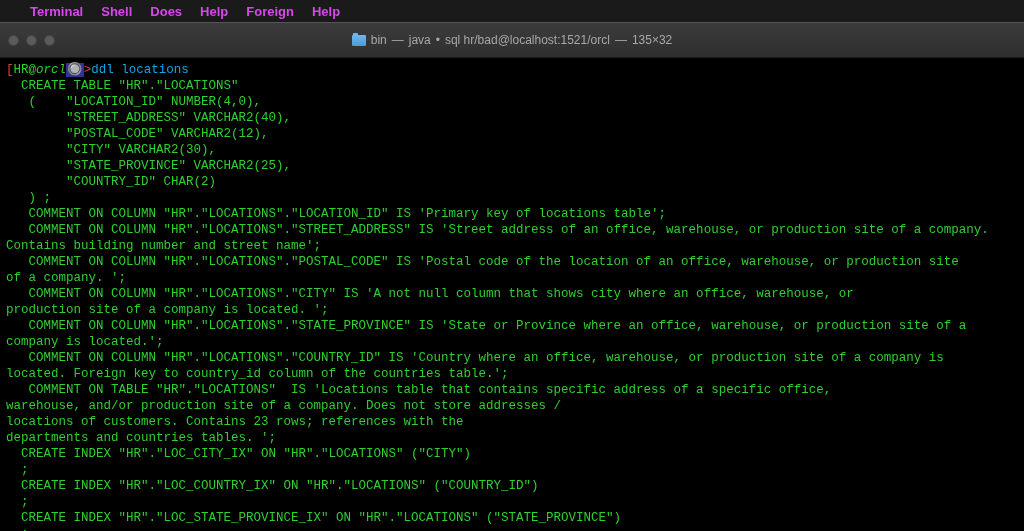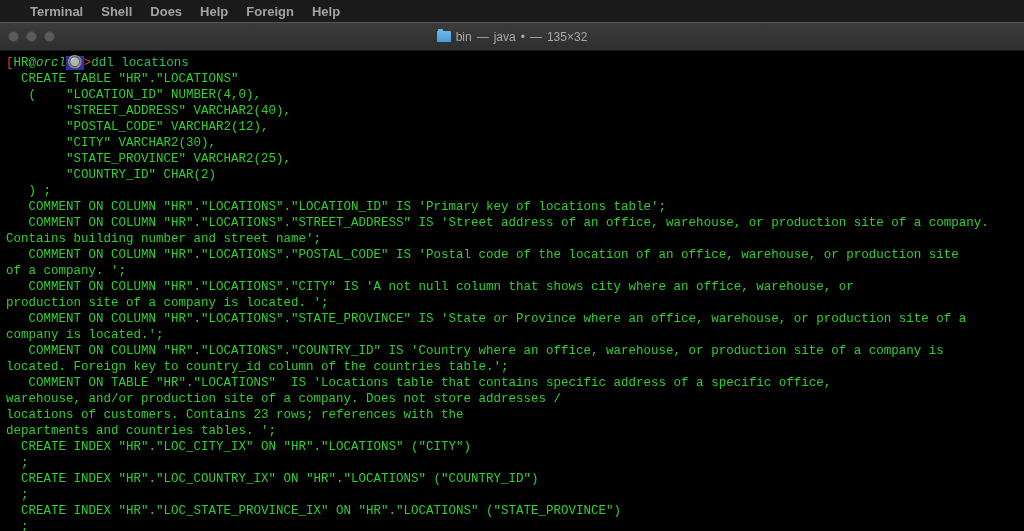--- a/index.html
+++ b/index.html
@@ -9,21 +9,21 @@
     }
     body {
       font-family: -apple-system, BlinkMacSystemFont, 'Segoe UI', sans-serif;
       background-color: #000;
       width: 1024px;
       height: 531px;
       overflow: hidden;
     }
     .menubar {
       background-color: #1a1a1a;
-      color: #a3a3a3;
+      color: #d946ef;
       height: 22px;
       display: flex;
       align-items: center;
       padding: 0 12px;
       font-size: 13px;
       gap: 18px;
     }
     .apple-logo {
       font-size: 14px;
     }
@@ -32,21 +32,21 @@
       font-weight: bold;
     }
     .menu-item.bold {
       font-weight: 600;
     }
     .window {
       margin-top: 0;
     }
     .titlebar {
       background: linear-gradient(to bottom, #3c3c3c, #2e2e2e);
-      height: 29px;
+      height: 36px;
       display: flex;
       align-items: center;
       padding: 0 4px;
       border-top: 1px solid #555;
       border-bottom: 1px solid #1a1a1a;
       position: relative;
     }
     .traffic-lights {
       display: flex;
       gap: 7px;
@@ -116,21 +116,21 @@
     .prompt-host {
       color: #30cf30;
       font-style: italic;
     }
     .prompt-extra {
       color: #8888ff;
       background: #3030a0;
       padding: 0 1px;
     }
     .prompt-cmd {
-      color: #22c55e;
+      color: #0ea5e9;
     }
     .output-line {
       color: #30cf30;
     }
   </style>
 </head>
 <body>
 
 <div class="menubar">
   <span class="apple-logo"></span>
@@ -148,20 +148,21 @@
       <div class="traffic-light tl-close"></div>
       <div class="traffic-light tl-minimize"></div>
       <div class="traffic-light tl-zoom"></div>
     </div>
     <div class="title-content">
       <span class="folder-icon"></span>
       <span>bin</span>
         <span> — </span>
         <span>java</span>
         <span> • </span>
+        <span>sql hr/bad@localhost:1521/orcl</span>
         <span> — </span>
         <span>135×32</span>
     </div>
   </div>
 
   <div class="terminal-content"><span class="prompt-bracket">[</span><span class="prompt-user">HR</span><span class="prompt-user">@</span><span class="prompt-host">orcl</span><span class="prompt-extra">🔘</span><span class="prompt-bracket">&gt;</span><span class="prompt-cmd">ddl locations</span>
 <div id="output-container"><div class="output-line">  CREATE TABLE "HR"."LOCATIONS"</div><div class="output-line">   (    "LOCATION_ID" NUMBER(4,0),</div><div class="output-line">        "STREET_ADDRESS" VARCHAR2(40),</div><div class="output-line">        "POSTAL_CODE" VARCHAR2(12),</div><div class="output-line">        "CITY" VARCHAR2(30),</div><div class="output-line">        "STATE_PROVINCE" VARCHAR2(25),</div><div class="output-line">        "COUNTRY_ID" CHAR(2)</div><div class="output-line">   ) ;</div><div class="output-line">   COMMENT ON COLUMN "HR"."LOCATIONS"."LOCATION_ID" IS 'Primary key of locations table';</div><div class="output-line">   COMMENT ON COLUMN "HR"."LOCATIONS"."STREET_ADDRESS" IS 'Street address of an office, warehouse, or production site of a company.</div><div class="output-line">Contains building number and street name';</div><div class="output-line">   COMMENT ON COLUMN "HR"."LOCATIONS"."POSTAL_CODE" IS 'Postal code of the location of an office, warehouse, or production site</div><div class="output-line">of a company. ';</div><div class="output-line">   COMMENT ON COLUMN "HR"."LOCATIONS"."CITY" IS 'A not null column that shows city where an office, warehouse, or</div><div class="output-line">production site of a company is located. ';</div><div class="output-line">   COMMENT ON COLUMN "HR"."LOCATIONS"."STATE_PROVINCE" IS 'State or Province where an office, warehouse, or production site of a</div><div class="output-line">company is located.';</div><div class="output-line">   COMMENT ON COLUMN "HR"."LOCATIONS"."COUNTRY_ID" IS 'Country where an office, warehouse, or production site of a company is</div><div class="output-line">located. Foreign key to country_id column of the countries table.';</div><div class="output-line">   COMMENT ON TABLE "HR"."LOCATIONS"  IS 'Locations table that contains specific address of a specific office,</div><div class="output-line">warehouse, and/or production site of a company. Does not store addresses /</div><div class="output-line">locations of customers. Contains 23 rows; references with the</div><div class="output-line">departments and countries tables. ';</div><div class="output-line">  CREATE INDEX "HR"."LOC_CITY_IX" ON "HR"."LOCATIONS" ("CITY")</div><div class="output-line">  ;</div><div class="output-line">  CREATE INDEX "HR"."LOC_COUNTRY_IX" ON "HR"."LOCATIONS" ("COUNTRY_ID")</div><div class="output-line">  ;</div><div class="output-line">  CREATE INDEX "HR"."LOC_STATE_PROVINCE_IX" ON "HR"."LOCATIONS" ("STATE_PROVINCE")</div><div class="output-line">  ;</div></div></div>
 </div>
 
 </body></html>

